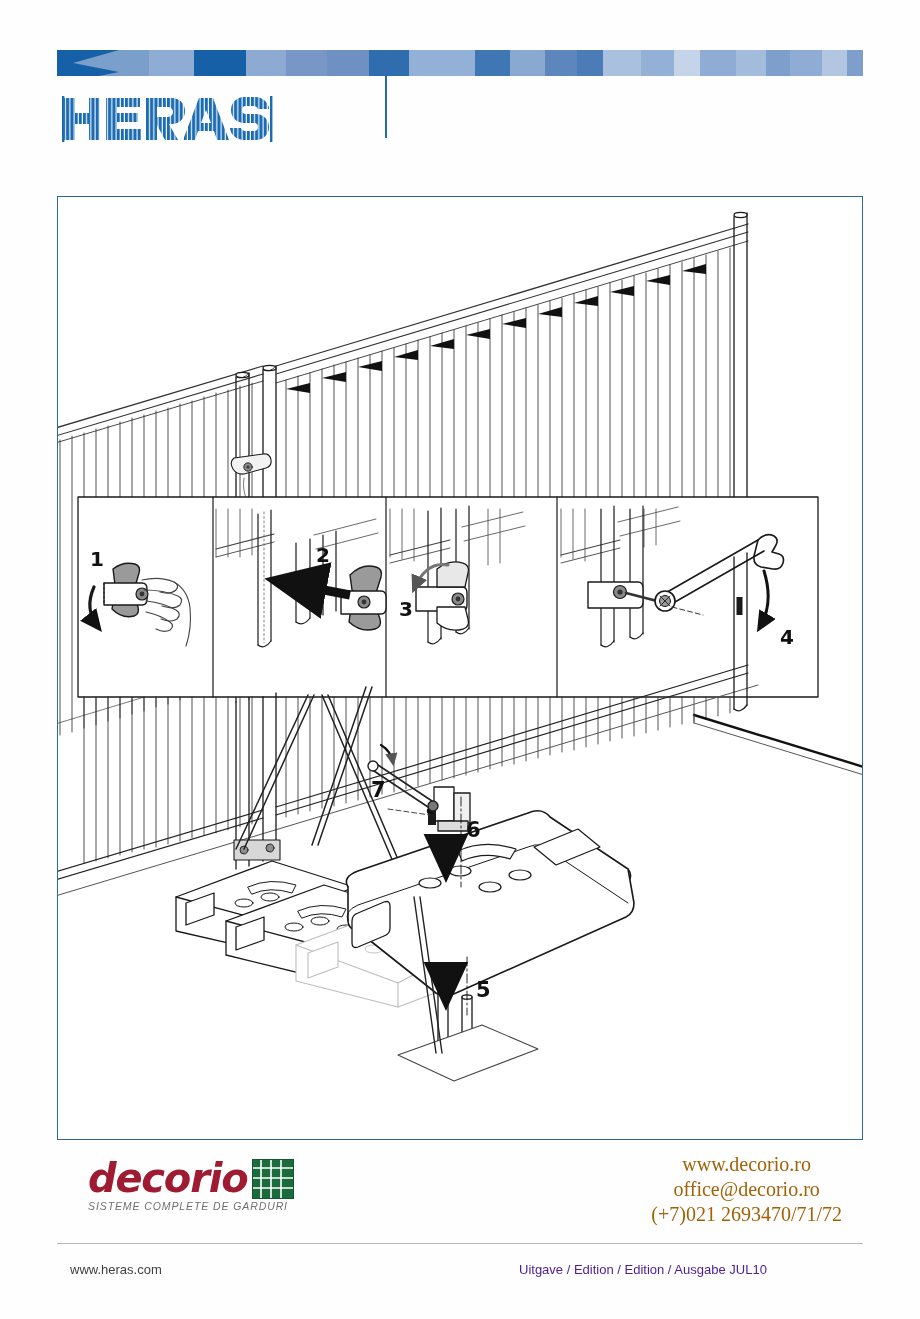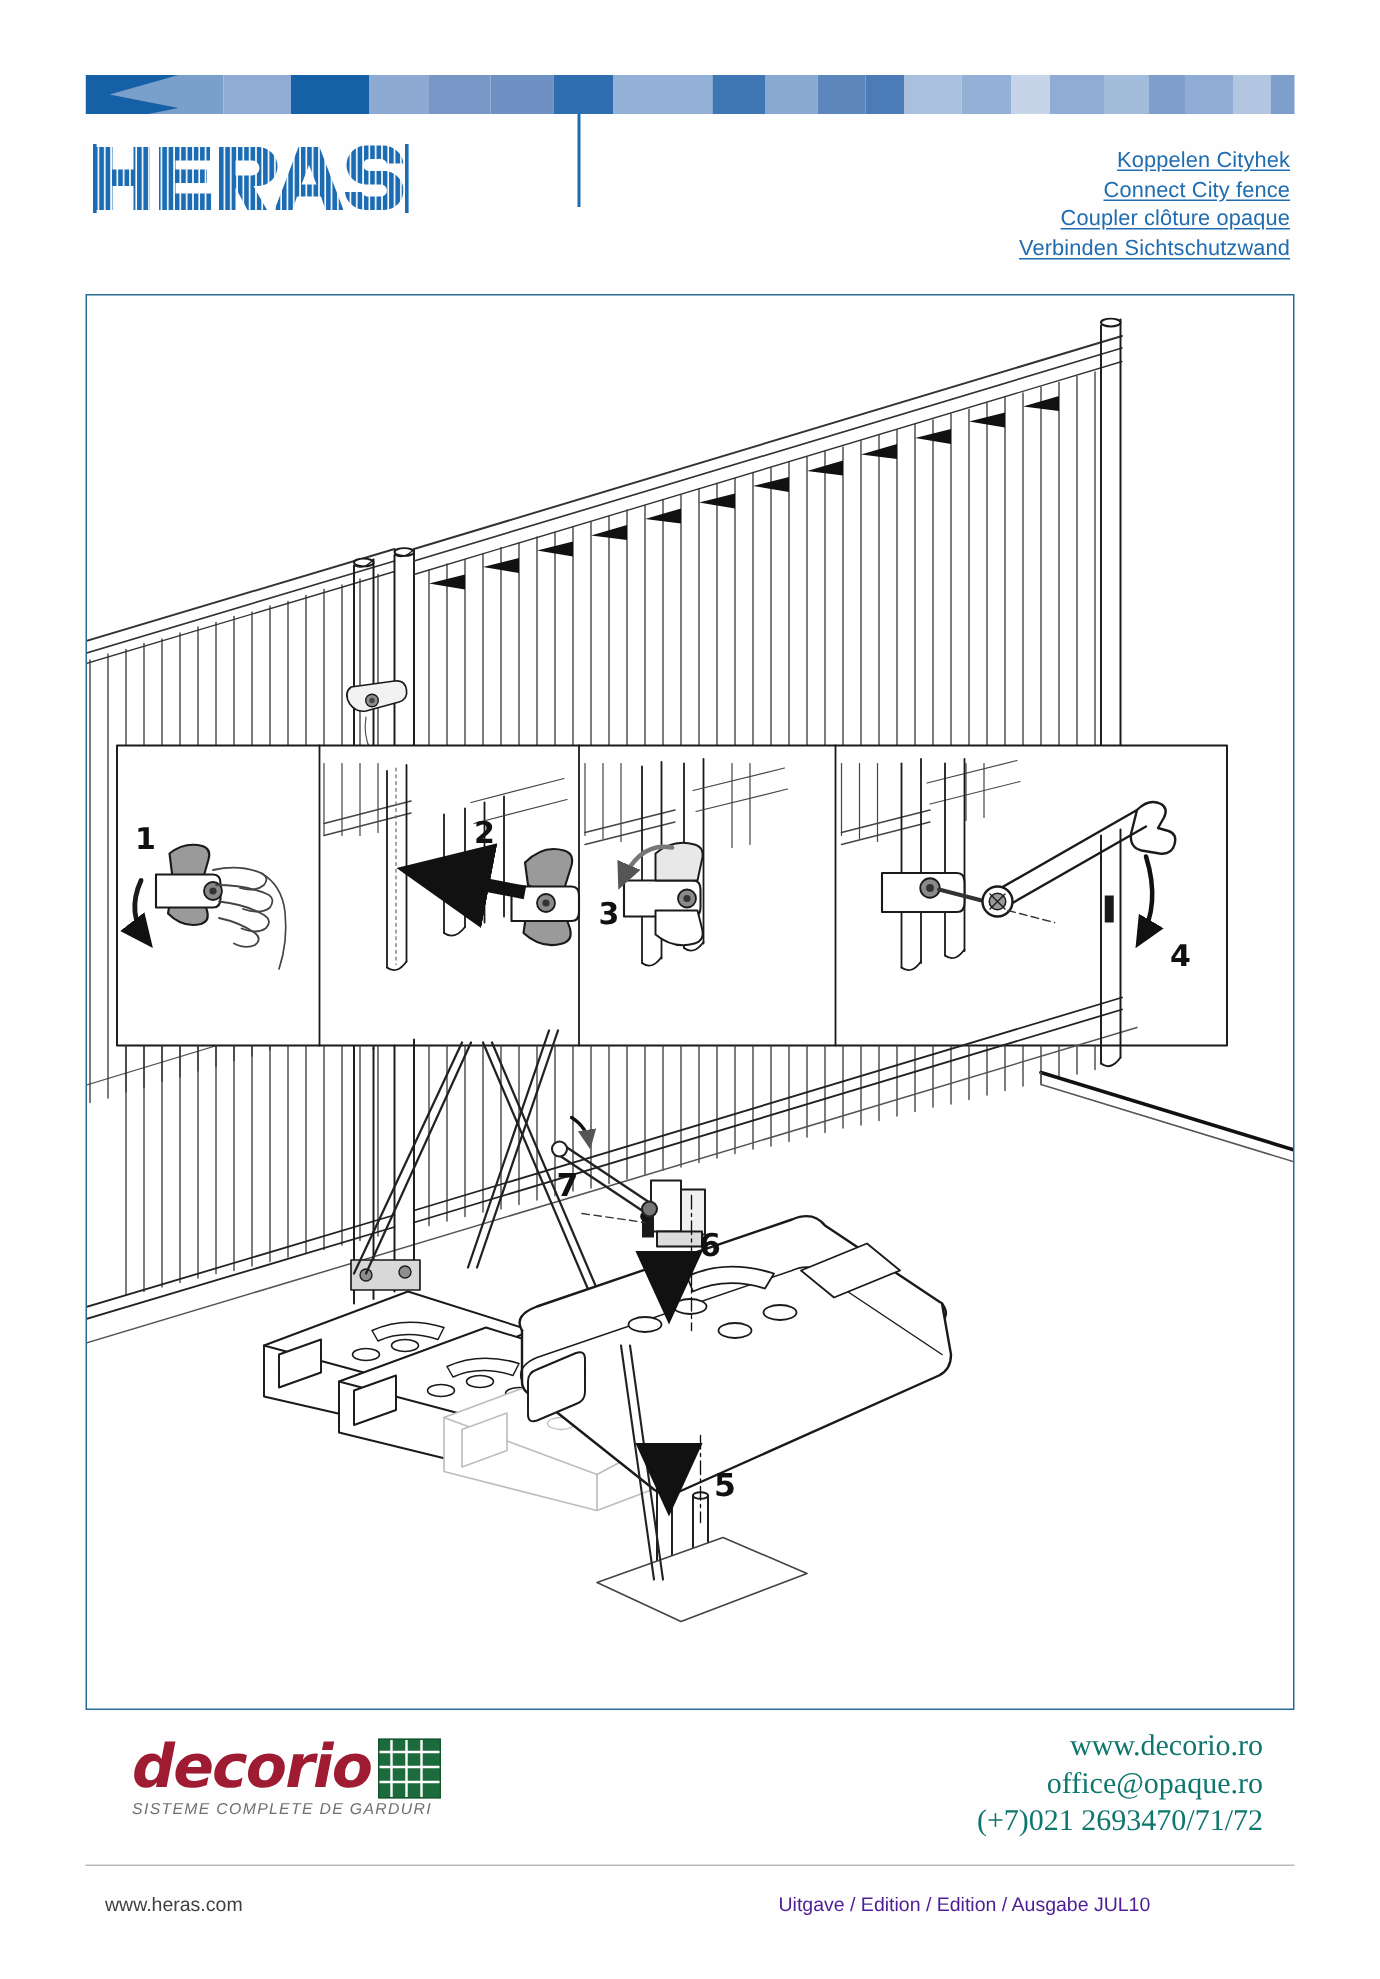--- a/index.html
+++ b/index.html
@@ -110,25 +110,25 @@
   }
   #decorio-grid {
     position: absolute;
     left: 164px; top: 2px;
     width: 42px; height: 40px;
   }
 
   #contact {
     position: absolute;
     right: 78px; top: 1152px;
-    text-align: right;
+    text-align: center;
     font-family: "Liberation Serif", serif;
     font-size: 20px;
     line-height: 25px;
-    color: #0f766e;
+    color: #a16207;
     white-space: nowrap;
   }
 
   
   #footer-rule {
     position: absolute;
     left: 57px; top: 1243px;
     width: 806px; height: 1px;
     background: #b9b9b9;
   }
@@ -206,26 +206,20 @@
       <g clip-path="url(#heras-clip)">
         <rect x="0" y="0" width="212" height="46" fill="url(#stripes)"></rect>
       </g>
       <rect x="0" y="0" width="2.4" height="46" fill="#1b6cb3"></rect>
       <rect x="208" y="0" width="2.4" height="46" fill="#1b6cb3"></rect>
     </svg>
   </div>
 
   <div id="header-rule"></div>
 
-  <div id="titles">
-    <div>Koppelen Cityhek</div>
-    <div>Connect City fence</div>
-    <div>Coupler clôture opaque</div>
-    <div>Verbinden Sichtschutzwand</div>
-  </div>
 
   <div id="frame">
     <svg id="drawing" width="804" height="942" viewBox="0 0 804 942">
       <defs>
         <marker id="arrowhead" markerWidth="7" markerHeight="7" refX="5" refY="3.2" orient="auto" markerUnits="strokeWidth">
           <path d="M0,0 L7,3.2 L0,6.4 z" fill="#111"></path>
         </marker>
         <marker id="arrowhead-sm" markerWidth="6" markerHeight="6" refX="4.5" refY="2.8" orient="auto" markerUnits="strokeWidth">
           <path d="M0,0 L6,2.8 L0,5.6 z" fill="#555"></path>
         </marker>
@@ -717,21 +711,21 @@
           <path d="M0,9 H42 M0,19 H42 M0,29 H42"></path>
           <path d="M9,0 V40 M19,0 V40 M29,0 V40"></path>
         </g>
         <rect x="0" y="0" width="42" height="40" fill="none" stroke="#14572f" stroke-width="2"></rect>
       </svg>
     </div>
   </div>
 
   <div id="contact">
     <div>www.decorio.ro</div>
-    <div>office@opaque.ro</div>
+    <div>office@decorio.ro</div>
     <div>(+7)021 2693470/71/72</div>
   </div>
 
   <div id="footer-rule"></div>
   <div id="footer-left">www.heras.com</div>
   <div id="footer-right">Uitgave / Edition / Edition / Ausgabe JUL10</div>
 
 </div>
 
 </body></html>

